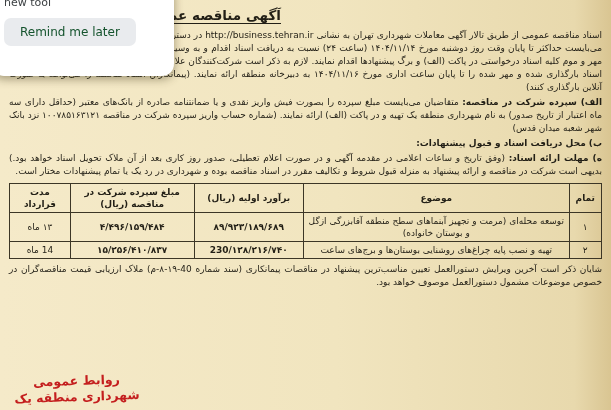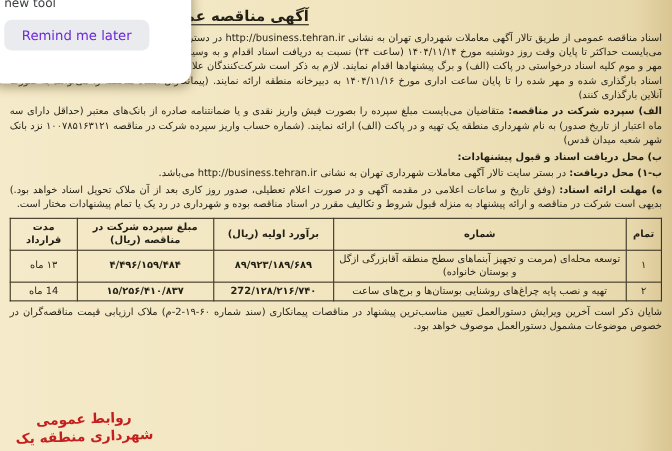--- a/index.html
+++ b/index.html
@@ -26,78 +26,77 @@
     font-size:12.5px; text-align:center; line-height:16px; transform:rotate(-2deg);
   }
   .popup {
     position:absolute; left:-8px; top:-16px; width:182px; height:92px;
     background:#ffffff; border-radius:12px; box-shadow:0 3px 10px rgba(60,50,20,0.45);
     direction:ltr; padding:8px 12px; text-align:left;
   }
   .popup-text { font-size:11px; color:#3c4043; margin-top:4px; }
   .popup-btn {
     margin-top:9px; display:inline-block; background:#e9ebee; border:none; border-radius:7px;
-    padding:7px 16px; font-size:12px; color:#6d28d9; font-family:"DejaVu Sans", sans-serif; cursor:pointer;
+    padding:7px 16px; font-size:12px; color:#14532d; font-family:"DejaVu Sans", sans-serif; cursor:pointer;
   }
 </style>
 </head>
 <body>
 
 <div class="page">
 
   <h1 class="title">آگهی مناقصه عمومی بصورت الکترونیکی</h1>
 
   <p class="para">اسناد مناقصه عمومی از طریق تالار آگهی معاملات شهرداری تهران به نشانی http://business.tehran.ir در دسترس می‌باشد. متقاضیان از زمان انتشار آگهی می‌بایست حداکثر تا پایان وقت روز دوشنبه مورخ ۱۴۰۴/۱۱/۱۴ (ساعت ۲۴) نسبت به دریافت اسناد اقدام و به وسیله توکن شرکت نسبت به بارگذاری، امضاء و مهر و موم کلیه اسناد درخواستی در پاکت (الف) و برگ پیشنهادها اقدام نمایند. لازم به ذکر است شرکت‌کنندگان علاوه بر ارائه اسناد بصورت مکانیزه، می‌بایست اسناد بارگذاری شده و مهر شده را تا پایان ساعت اداری مورخ ۱۴۰۴/۱۱/۱۶ به دبیرخانه منطقه ارائه نمایند. (پیمانکاران اسناد مناقصه را می‌توانند به صورت آنلاین بارگذاری کنند)</p>
 
   <p class="para"><span class="lead">الف) سپرده شرکت در مناقصه:</span> <span>متقاضیان می‌بایست مبلغ سپرده را بصورت فیش واریز نقدی و یا ضمانتنامه صادره از بانک‌های معتبر (حداقل دارای سه ماه اعتبار از تاریخ صدور) به نام شهرداری منطقه یک تهیه و در پاکت (الف) ارائه نمایند. (شماره حساب واریز سپرده شرکت در مناقصه ۱۰۰۷۸۵۱۶۳۱۲۱ نزد بانک شهر شعبه میدان قدس)</span></p>
 
   <p class="para lead">ب) محل دریافت اسناد و قبول پیشنهادات:</p>
 
-  <p class="para"><span class="lead">ب-۱) محل دریافت:</span> <span>در بستر سایت تالار آگهی معاملات شهرداری تهران به نشانی http://business.tehran.ir می‌باشد.</span></p>
 
 
 
   <p class="para"><span class="lead">ه) مهلت ارائه اسناد:</span> <span>(وفق تاریخ و ساعات اعلامی در مقدمه آگهی و در صورت اعلام تعطیلی، صدور روز کاری بعد از آن ملاک تحویل اسناد خواهد بود.) بدیهی است شرکت در مناقصه و ارائه پیشنهاد به منزله قبول شروط و تکالیف مقرر در اسناد مناقصه بوده و شهرداری در رد یک یا تمام پیشنهادات مختار است.</span></p>
 
   <table>
     <colgroup>
       <col style="width:32px">
         <col style="width:262px">
         <col style="width:108px">
         <col style="width:122px">
         <col style="width:60px">
     </colgroup>
     <thead>
       <tr>
         <th>تمام</th>
-        <th>شماره</th>
+        <th>موضوع</th>
         <th>برآورد اولیه (ریال)</th>
         <th>مبلغ سپرده شرکت در مناقصه (ریال)</th>
         <th>مدت قرارداد</th>
       </tr>
     </thead>
     <tbody>
       <tr>
         <td>۱</td>
         <td>توسعه محله‌ای (مرمت و تجهیز آبنماهای سطح منطقه آقابزرگی ازگل و بوستان خانواده)</td>
         <td class="num">۸۹/۹۲۳/۱۸۹/۶۸۹</td>
         <td class="num">۴/۴۹۶/۱۵۹/۴۸۴</td>
         <td>۱۳ ماه</td>
       </tr>
       <tr>
         <td>۲</td>
         <td>تهیه و نصب پایه چراغ‌های روشنایی بوستان‌ها و برج‌های ساعت</td>
-        <td class="num">272/۱۲۸/۲۱۶/۷۴۰</td>
+        <td class="num">230/۱۲۸/۲۱۶/۷۴۰</td>
         <td class="num">۱۵/۲۵۶/۴۱۰/۸۳۷</td>
         <td>14 ماه</td>
       </tr>
     </tbody>
   </table>
 
-  <p class="para">شایان ذکر است آخرین ویرایش دستورالعمل تعیین مناسب‌ترین پیشنهاد در مناقصات پیمانکاری (سند شماره ۶۰-۱۹-2-م) ملاک ارزیابی قیمت مناقصه‌گران در خصوص موضوعات مشمول دستورالعمل موصوف خواهد بود.</p>
+  <p class="para">شایان ذکر است آخرین ویرایش دستورالعمل تعیین مناسب‌ترین پیشنهاد در مناقصات پیمانکاری (سند شماره 40-۱۹-۸-م) ملاک ارزیابی قیمت مناقصه‌گران در خصوص موضوعات مشمول دستورالعمل موصوف خواهد بود.</p>
 
 </div>
 
 <div class="signature">
   <div>روابط عمومی</div>
   <div>شهرداری منطقه یک</div>
 </div>
 
 <div class="popup">
   <div class="popup-text">new tool</div>

